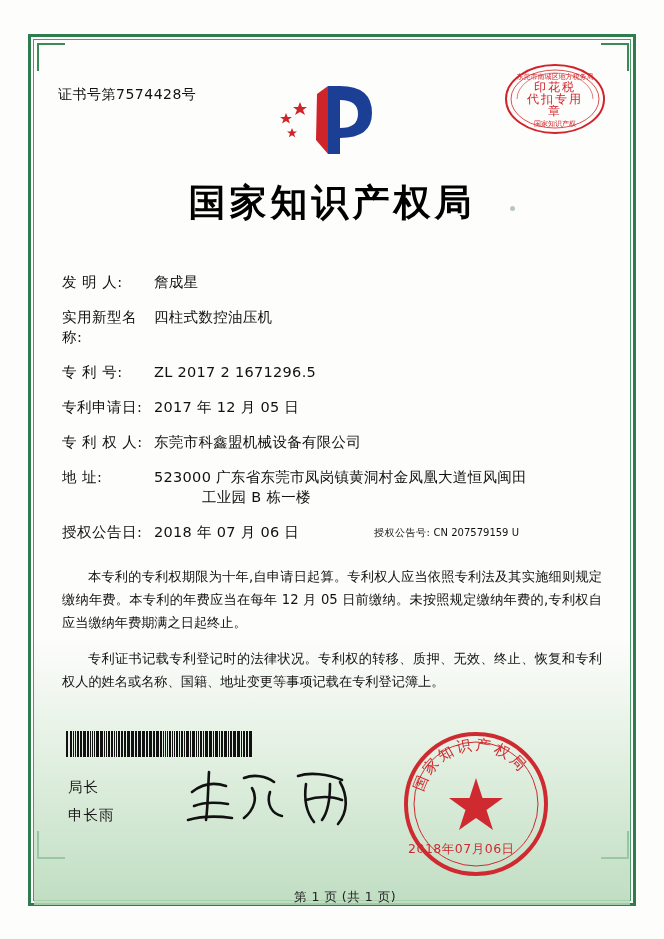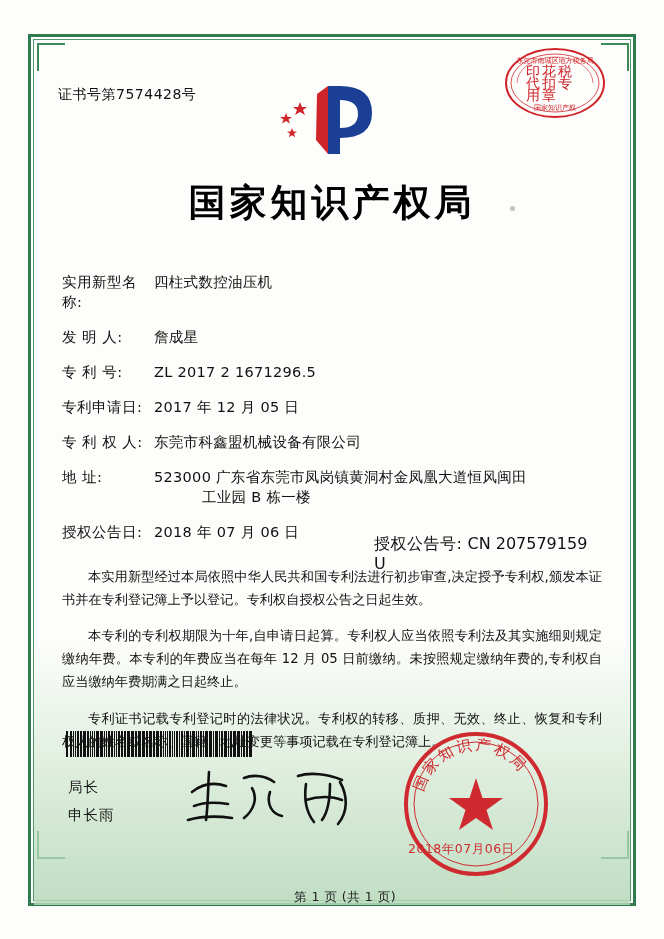--- a/index.html
+++ b/index.html
@@ -68,31 +68,31 @@
   
   .logo {
     position: absolute;
     left: 270px; top: 80px;
     width: 120px; height: 80px;
   }
 
   
   .tax-stamp {
     position: absolute;
-    left: 503px; top: 46px;
+    left: 503px; top: 62px;
     width: 104px; height: 74px;
   }
   .tax-stamp .ts-text {
     position: absolute;
     left: 50%; top: 50%;
     transform: translate(-50%, -50%);
     width: 58px;
-    text-align: left;
+    text-align: center;
     color: #d0242b;
-    font-size: 14px;
+    font-size: 12px;
     line-height: 12px;
     letter-spacing: 2px;
     font-family: Liberation Sans, sans-serif;
   }
 
   .title {
     position: absolute;
     left: 0; top: 178px;
     width: 664px;
     text-align: center;
@@ -138,22 +138,22 @@
   .field-value.addr {
     width: 430px;
   }
   .addr-line2 {
     display: block;
     padding-left: 48px;
   }
   .inline-right {
     position: absolute;
     left: 312px;
-    top: 12px;
-    font-size: 16px;
+    top: 1px;
+    font-size: 10px;
   }
   .inline-right .lbl { letter-spacing: 0.5px; }
 
   
   .paras {
     position: absolute;
     left: 62px; top: 552px;
     width: 540px;
     font-size: 13.2px;
     line-height: 23px;
@@ -263,25 +263,25 @@
       <div>代扣专用章</div>
     </div>
   </div>
 
   <div class="title">国家知识产权局</div>
   <div class="title-dot"></div>
 
   <div class="fields">
 
     <div class="field-row">
+      <span class="field-label">发 明 人:</span><span class="field-value">詹成星</span>
+    </div>
+
+    <div class="field-row">
       <span class="field-label">实用新型名称:</span><span class="field-value">四柱式数控油压机</span>
-    </div>
-
-    <div class="field-row">
-      <span class="field-label">发 明 人:</span><span class="field-value">詹成星</span>
     </div>
 
     <div class="field-row">
       <span class="field-label">专 利 号:</span><span class="field-value">ZL 2017 2 1671296.5</span>
     </div>
 
     <div class="field-row">
       <span class="field-label">专利申请日:</span><span class="field-value">2017 年 12 月 05 日</span>
     </div>
 
@@ -294,21 +294,20 @@
     </div>
 
     <div class="field-row">
       <span class="field-label">授权公告日:</span><span class="field-value">2018 年 07 月 06 日</span>
       <span class="inline-right"><span class="lbl">授权公告号:</span> <span>CN 207579159 U</span></span>
     </div>
 
   </div>
 
   <div class="paras">
-    <p class="para">本实用新型经过本局依照中华人民共和国专利法进行初步审查,决定授予专利权,颁发本证书并在专利登记簿上予以登记。专利权自授权公告之日起生效。</p>
     <p class="para">本专利的专利权期限为十年,自申请日起算。专利权人应当依照专利法及其实施细则规定缴纳年费。本专利的年费应当在每年 12 月 05 日前缴纳。未按照规定缴纳年费的,专利权自应当缴纳年费期满之日起终止。</p>
     <p class="para">专利证书记载专利登记时的法律状况。专利权的转移、质押、无效、终止、恢复和专利权人的姓名或名称、国籍、地址变更等事项记载在专利登记簿上。</p>
   </div>
 
   <div class="barcode" id="barcode"><i style="width:2px;margin-right:2px"></i><i style="width:2px;margin-right:1px"></i><i style="width:1px;margin-right:1px"></i><i style="width:1px;margin-right:1px"></i><i style="width:2px;margin-right:1px"></i><i style="width:2px;margin-right:1px"></i><i style="width:3px;margin-right:1px"></i><i style="width:2px;margin-right:1px"></i><i style="width:1px;margin-right:1px"></i><i style="width:1px;margin-right:1px"></i><i style="width:1px;margin-right:1px"></i><i style="width:3px;margin-right:1px"></i><i style="width:3px;margin-right:1px"></i><i style="width:1px;margin-right:1px"></i><i style="width:1px;margin-right:1px"></i><i style="width:2px;margin-right:1px"></i><i style="width:2px;margin-right:1px"></i><i style="width:1px;margin-right:1px"></i><i style="width:1px;margin-right:1px"></i><i style="width:2px;margin-right:1px"></i><i style="width:2px;margin-right:1px"></i><i style="width:2px;margin-right:1px"></i><i style="width:3px;margin-right:1px"></i><i style="width:3px;margin-right:1px"></i><i style="width:2px;margin-right:1px"></i><i style="width:3px;margin-right:1px"></i><i style="width:3px;margin-right:1px"></i><i style="width:2px;margin-right:1px"></i><i style="width:3px;margin-right:1px"></i><i style="width:2px;margin-right:1px"></i><i style="width:3px;margin-right:1px"></i><i style="width:2px;margin-right:1px"></i><i style="width:1px;margin-right:1px"></i><i style="width:1px;margin-right:1px"></i><i style="width:1px;margin-right:1px"></i><i style="width:2px;margin-right:1px"></i><i style="width:1px;margin-right:1px"></i><i style="width:1px;margin-right:1px"></i><i style="width:2px;margin-right:1px"></i><i style="width:1px;margin-right:1px"></i><i style="width:2px;margin-right:1px"></i><i style="width:1px;margin-right:1px"></i><i style="width:3px;margin-right:1px"></i><i style="width:1px;margin-right:1px"></i><i style="width:3px;margin-right:1px"></i><i style="width:1px;margin-right:1px"></i><i style="width:1px;margin-right:1px"></i><i style="width:2px;margin-right:1px"></i><i style="width:1px;margin-right:1px"></i><i style="width:3px;margin-right:1px"></i><i style="width:3px;margin-right:1px"></i><i style="width:1px;margin-right:1px"></i><i style="width:3px;margin-right:1px"></i><i style="width:1px;margin-right:1px"></i><i style="width:2px;margin-right:1px"></i><i style="width:3px;margin-right:1px"></i><i style="width:1px;margin-right:1px"></i><i style="width:2px;margin-right:1px"></i><i style="width:3px;margin-right:1px"></i><i style="width:3px;margin-right:1px"></i><i style="width:1px;margin-right:1px"></i><i style="width:2px;margin-right:1px"></i><i style="width:2px;margin-right:1px"></i><i style="width:3px;margin-right:1px"></i></div>
 
   <div class="sig-label">局长</div>
   <div class="sig-name">申长雨</div>
 
   <div class="sig-script">

